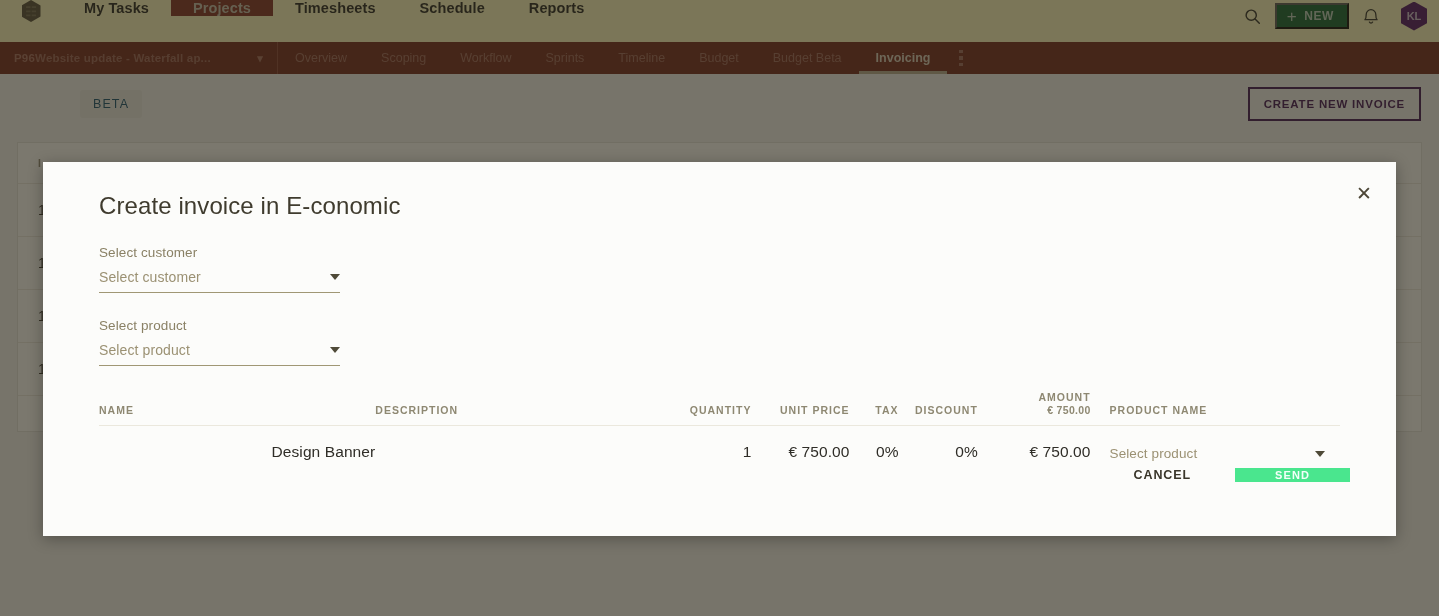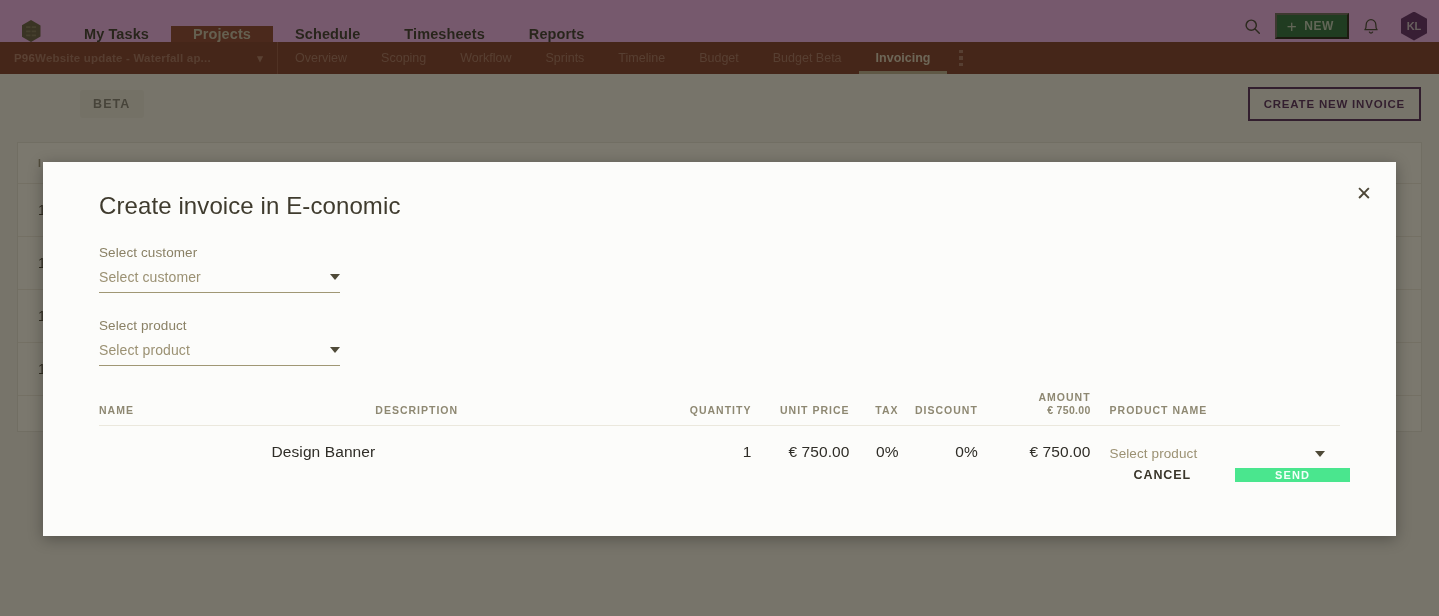--- a/index.html
+++ b/index.html
@@ -12,22 +12,22 @@
 
   
   .app {
     position: absolute; inset: 0;
     background: #f5f5f3;
   }
 
   
   .topbar {
     position: absolute; top: 0; left: 0; right: 0; height: 42px;
-    background: #f0abfc;
-    display: flex; align-items: flex-end;
+    background: #fef9c3;
+    display: flex; align-items: flex-start;
   }
   .logo-box {
     width: 62px; display: flex; align-items: center; justify-content: center;
   }
   .logo-hex {
     width: 19px; height: 22px; background: #4f4836;
     clip-path: polygon(50% 0%, 100% 25%, 100% 75%, 50% 100%, 0% 75%, 0% 25%);
     display: flex; align-items: center; justify-content: center;
   }
   .logo-hex span { color: #6f6751; font-size: 13px; font-weight: bold; }
@@ -90,22 +90,22 @@
   
   .page {
     position: absolute; top: 74px; left: 0; right: 0; bottom: 0;
     background: #f5f5f3;
   }
   .page-head {
     height: 60px; display: flex; align-items: center;
     padding: 0 18px 0 80px;
   }
   .beta-badge {
-    background: #ececea; color: #737373; font-size: 12.5px;
-    font-weight: bold; letter-spacing: 1.1px; padding: 7px 13px;
+    background: #ececea; color: #0c4a6e; font-size: 12.5px;
+    font-weight: normal; letter-spacing: 1.1px; padding: 7px 13px;
     border-radius: 3px;
   }
   .create-invoice-btn {
     margin-left: auto; border: 2px solid #3b0b52; color: #3b0b52;
     background: transparent; font-size: 11.5px; font-weight: bold;
     letter-spacing: .8px; padding: 9px 14px; font-family: inherit;
   }
   .card {
     margin: 8px 17px 0 17px; background: #fff;
     border: 1px solid #e4e4e0; height: 290px; overflow: hidden;
@@ -209,24 +209,24 @@
           <span>☷</span>
         </div>
     </div>
     <div class="nav-item">
       <span>My Tasks</span>
     </div>
     <div class="nav-item active">
       <span>Projects</span>
     </div>
     <div class="nav-item">
+      <span>Timesheets</span>
+    </div>
+    <div class="nav-item">
       <span>Schedule</span>
-    </div>
-    <div class="nav-item">
-      <span>Timesheets</span>
     </div>
     <div class="nav-item">
       <span>Reports</span>
     </div>
 
     <div class="topbar-right">
       <div class="icon-btn">
         <svg width="17" height="17" viewBox="0 0 20 20" fill="none" stroke="#2a2a26" stroke-width="1.7">
           <circle cx="8.5" cy="8.5" r="6"></circle>
             <line x1="13" y1="13" x2="18" y2="18" stroke-linecap="round"></line>

